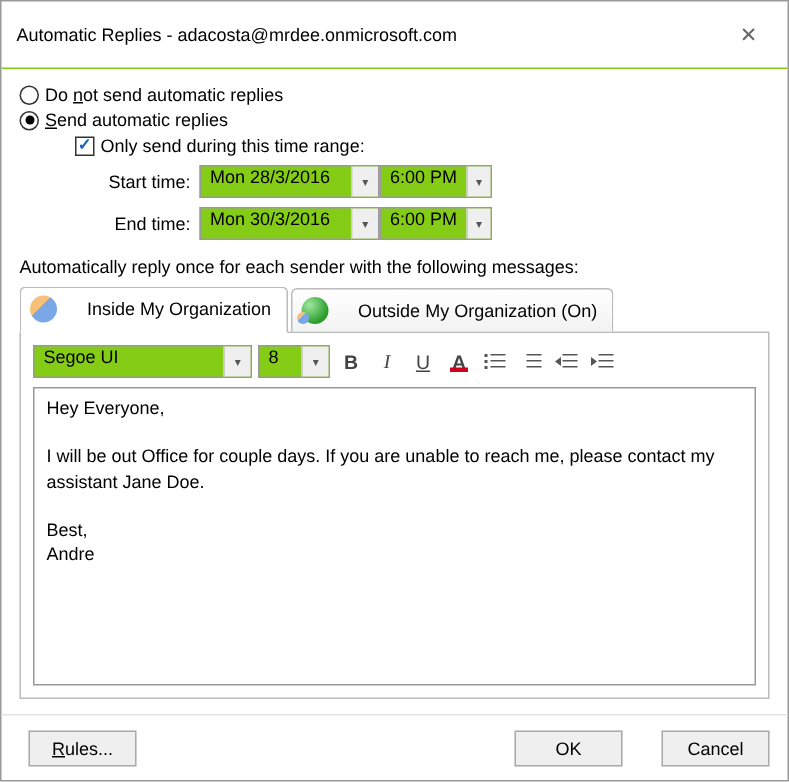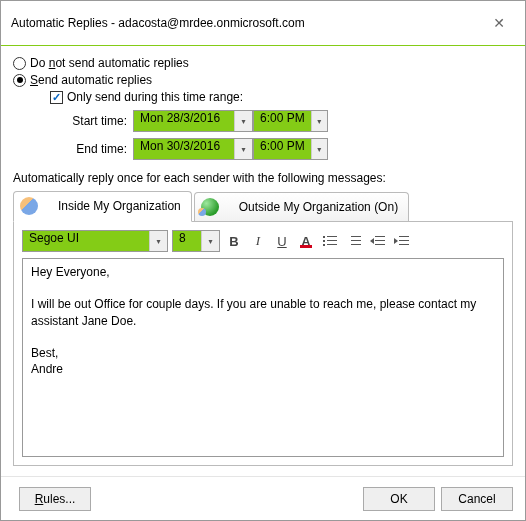--- a/index.html
+++ b/index.html
@@ -253,20 +253,21 @@
     white-space: pre-wrap;
     font-family: "Segoe UI", sans-serif;
   }
 
   .footer {
     height: 44px;
     padding: 8px 12px;
     display: flex;
     align-items: center;
     border-top: 1px solid #e5e5e5;
+    gap: 20px;
   }
   .btn {
     height: 24px;
     min-width: 72px;
     border: 1px solid #aaa;
     background: #efefef;
     display: inline-flex;
     align-items: center;
     justify-content: center;
     font-size: 12px;

